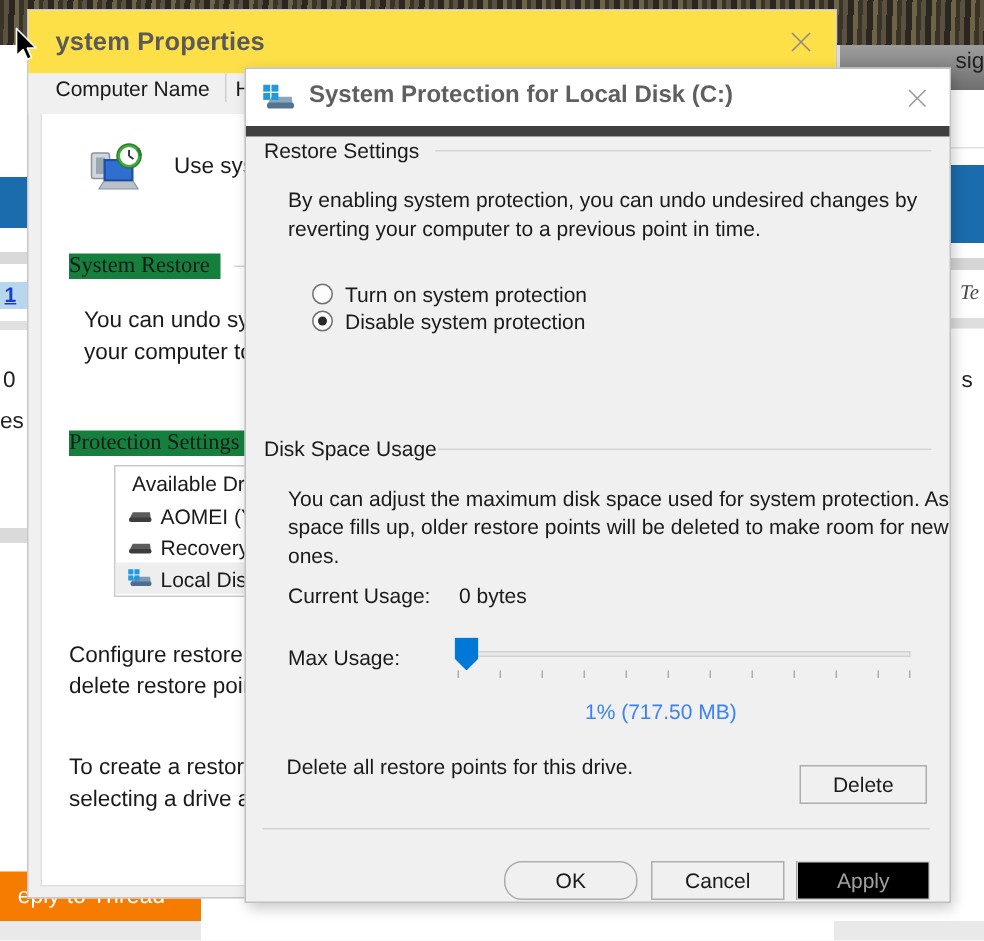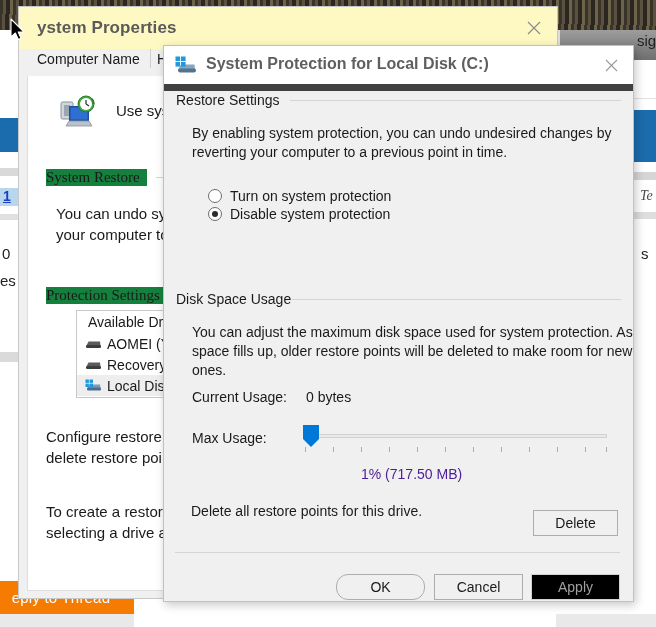--- a/index.html
+++ b/index.html
@@ -58,21 +58,21 @@
   .bg-bottom-gray{position:absolute;left:0;top:614px;width:656px;height:13px;background:#e9e9e9;}
   .bg-bottom-gray2{position:absolute;left:134px;top:596px;width:422px;height:31px;background:#ffffff;}
 
   
   .sysprops{
     position:absolute;left:18px;top:6px;width:538px;height:591px;
     background:#f0f0f0;border:1px solid #c8c8c8;
     box-shadow:0 0 0 0 rgba(0,0,0,0);
   }
   .sp-title{
-    position:absolute;left:0;top:0;width:538px;height:42px;background:#fef9c3;
+    position:absolute;left:0;top:0;width:538px;height:42px;background:#fde047;
   }
   .sp-title-text{
     position:absolute;left:18px;top:11px;font-size:17px;color:#5a5a5a;font-weight:bold;
     letter-spacing:.1px;
   }
   .sp-close{
     position:absolute;right:0;top:0;width:46px;height:42px;
     display:flex;align-items:center;justify-content:center;
     color:#888;font-size:17px;font-family:"DejaVu Sans",sans-serif;
   }
@@ -154,21 +154,21 @@
     position:absolute;left:305px;top:434px;width:302px;height:4px;
     background:#e9e9e9;border:1px solid #d2d2d2;box-sizing:border-box;
   }
   .slider-ticks{position:absolute;left:305px;top:447px;width:302px;height:6px;}
   .slider-ticks i{position:absolute;top:0;width:1px;height:5px;background:#adadad;}
   .slider-thumb{
     position:absolute;left:303px;top:425px;width:16px;height:22px;
     background:#0078d7;
     clip-path:polygon(0 0,100% 0,100% 64%,50% 100%,0 64%);
   }
-  .usage-pct{position:absolute;left:361px;top:466px;font-size:14px;color:#4c1d95;}
+  .usage-pct{position:absolute;left:390px;top:466px;font-size:14px;color:#3b82f6;}
 
   .btn{
     position:absolute;background:#f0f0f0;border:1px solid #adadad;
     font-size:14px;color:#1a1a1a;display:flex;align-items:center;justify-content:center;
     box-sizing:border-box;
   }
   .btn.disabled{color:#a0a0a0;border-color:#d2d2d2;background:#000000;}
 
   
   .cursor{position:absolute;left:10px;top:18px;width:16px;height:24px;}

